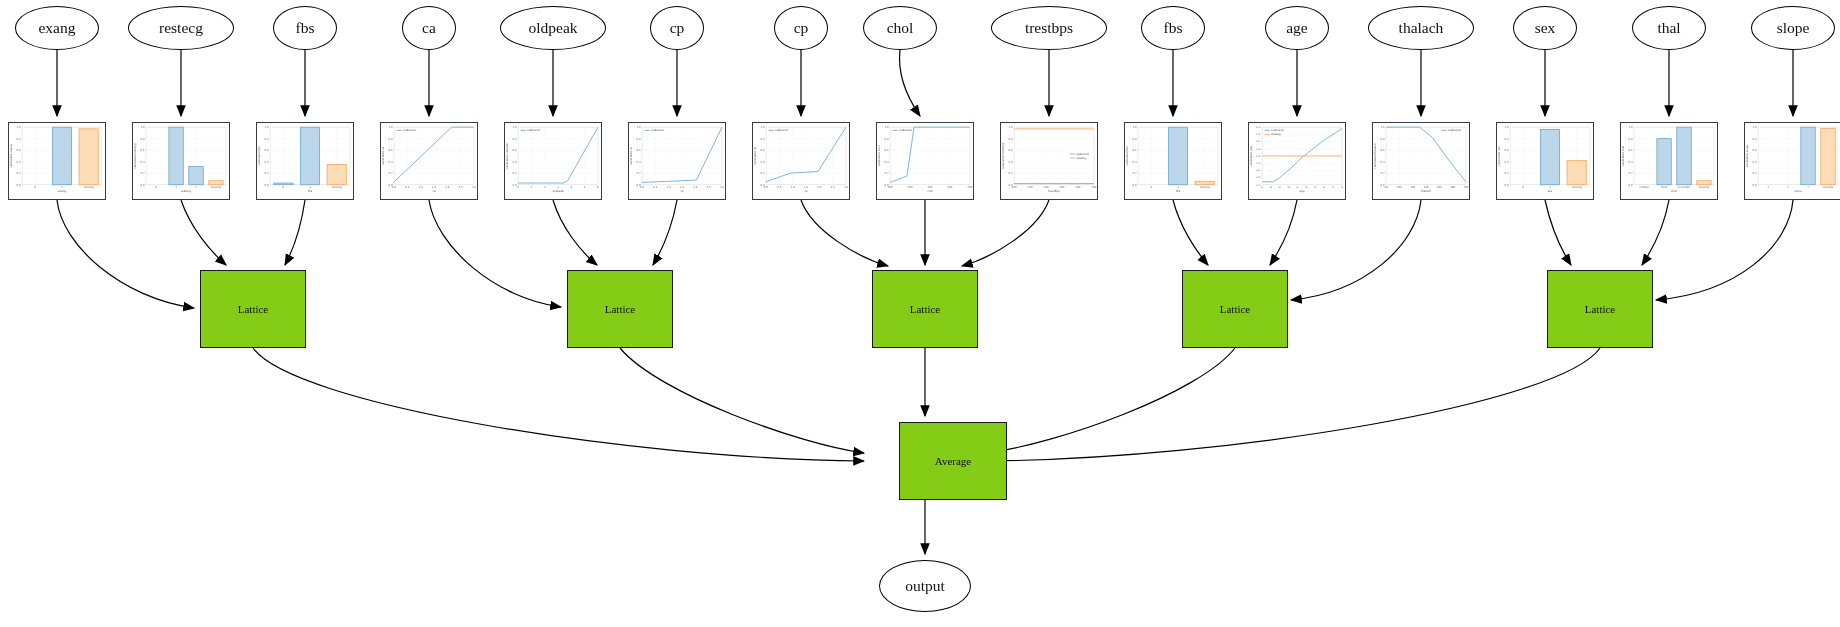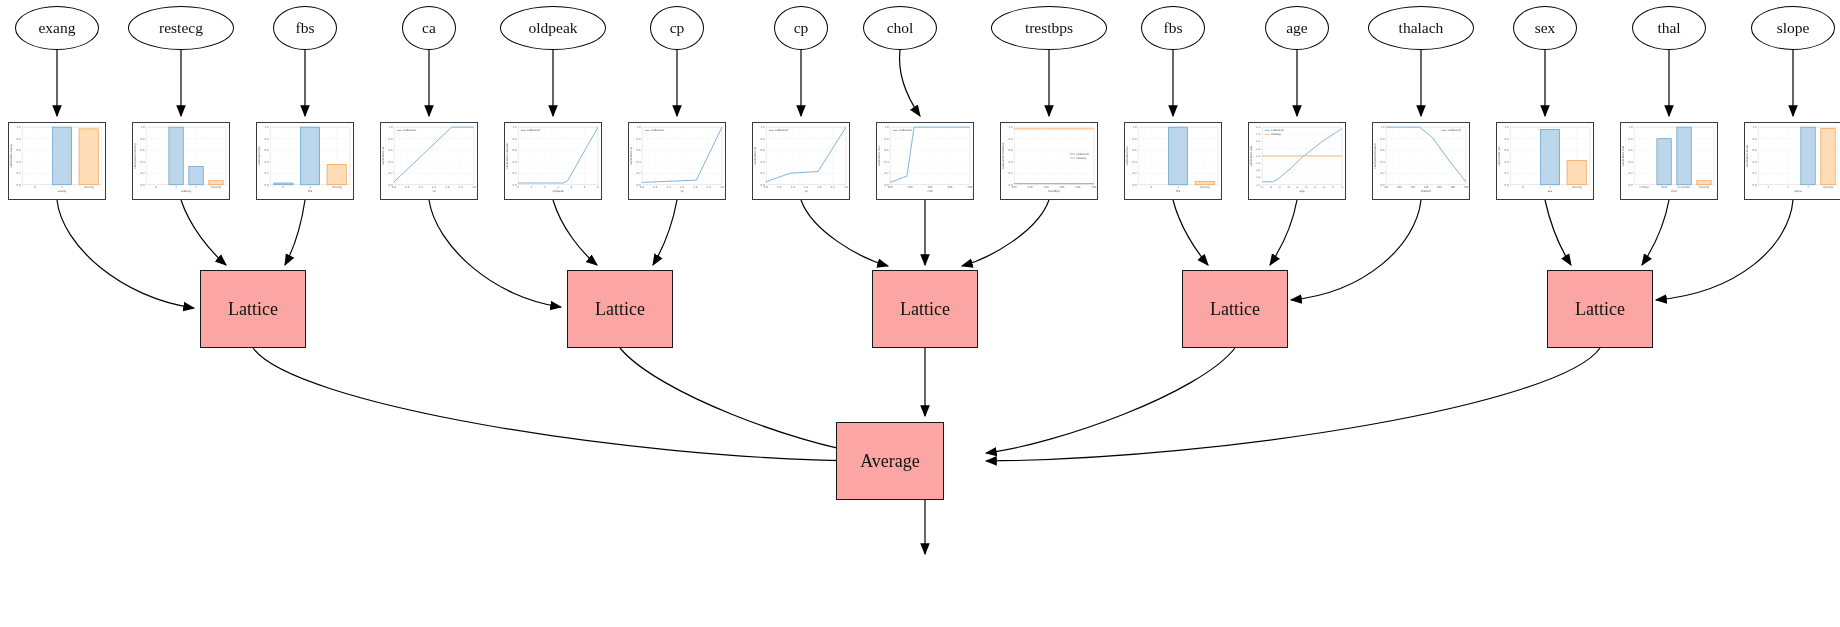--- a/index.html
+++ b/index.html
@@ -7,22 +7,22 @@
   body { font-family:"Liberation Serif", serif; }
   #canvas { position:relative; width:1840px; height:627px; background:#fff; overflow:hidden;padding-left:40px; }
   #edges { position:absolute; left:0; top:0; z-index:1; }
   .node-ellipse {
     position:absolute; height:44px; border:1.3px solid #000; border-radius:50%;
     background:#fff; display:flex; align-items:center; justify-content:center;
     font-size:15.5px; color:#111; z-index:2; white-space:nowrap;
   }
   .node-box {
     position:absolute; width:106px; height:78px; border:1.3px solid #1a1a1a;
-    background:#fca5a5; display:flex; align-items:center; justify-content:center;
-    font-size:18px; color:#111; z-index:2;
+    background:#84cc16; display:flex; align-items:center; justify-content:center;
+    font-size:11px; color:#111; z-index:2;
   }
   .chart-thumb {
     position:absolute; width:98px; height:78px; border:1.5px solid #3a3a3a;
     background:#fff; z-index:2;
   }
   .chart-thumb svg { display:block; width:100%; height:100%;
     font-family:"DejaVu Sans", sans-serif; }
 </style>
 </head>
 <body>
@@ -630,18 +630,21 @@
   <div class="node-box" style="left:872px; top:270px;">
     <span>Lattice</span>
   </div>
   <div class="node-box" style="left:1182px; top:270px;">
     <span>Lattice</span>
   </div>
   <div class="node-box" style="left:1547px; top:270px;">
     <span>Lattice</span>
   </div>
 
-  <div class="node-box" style="left:836px; top:422px; width:108px;">
+  <div class="node-box" style="left:899px; top:422px; width:108px;">
     <span>Average</span>
   </div>
 
+  <div class="node-ellipse" style="left:879px; top:560px; width:92px; height:52px;">
+    <span>output</span>
+  </div>
 
 </div>
 
 </body></html>

